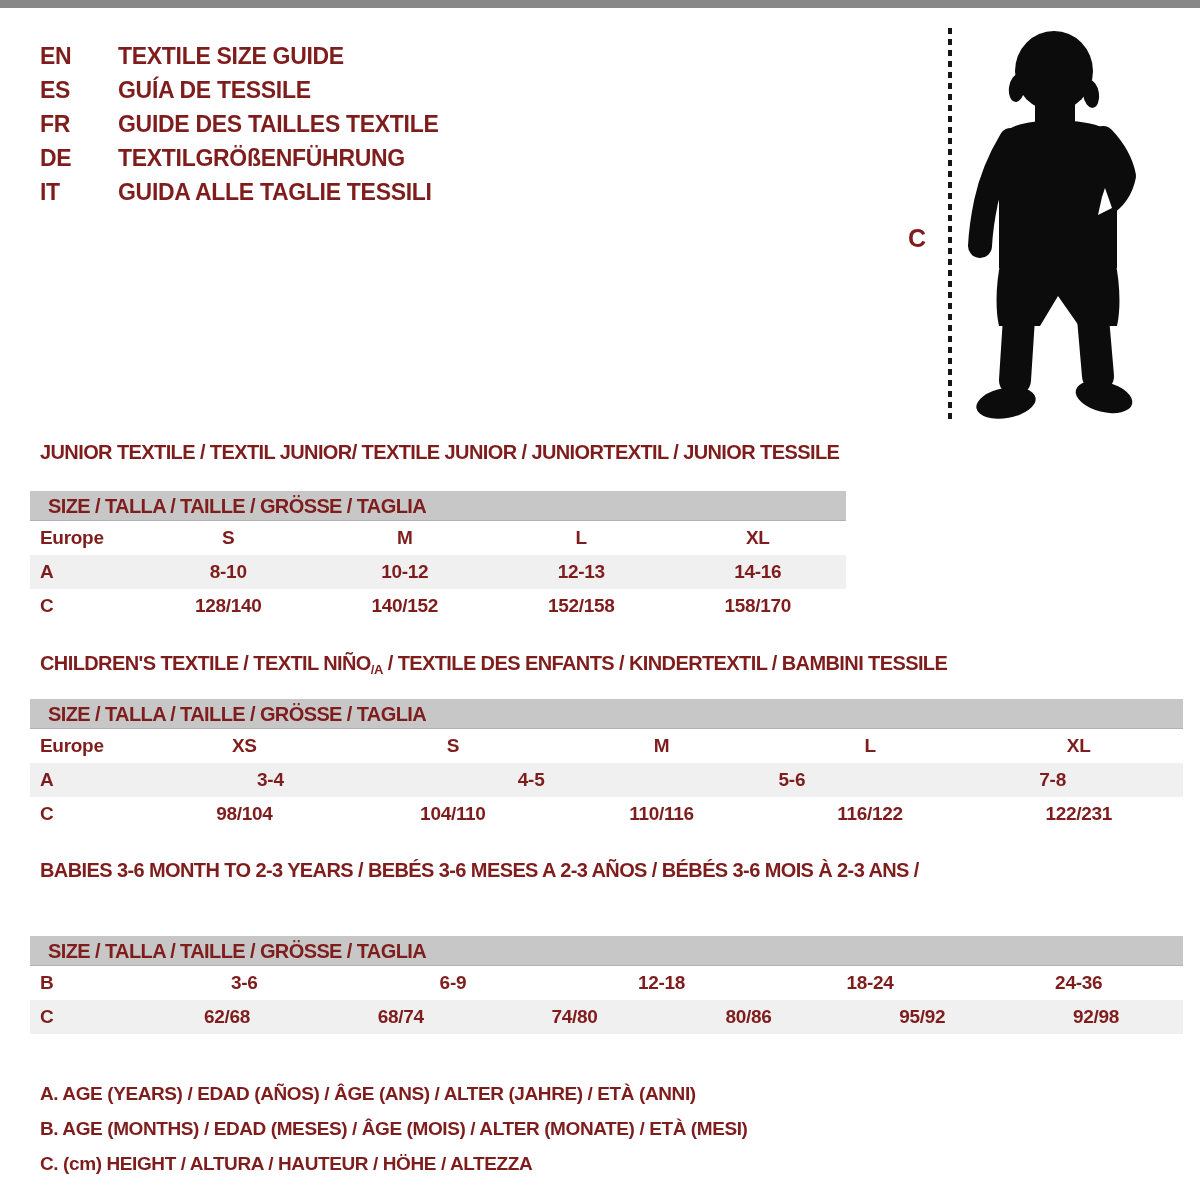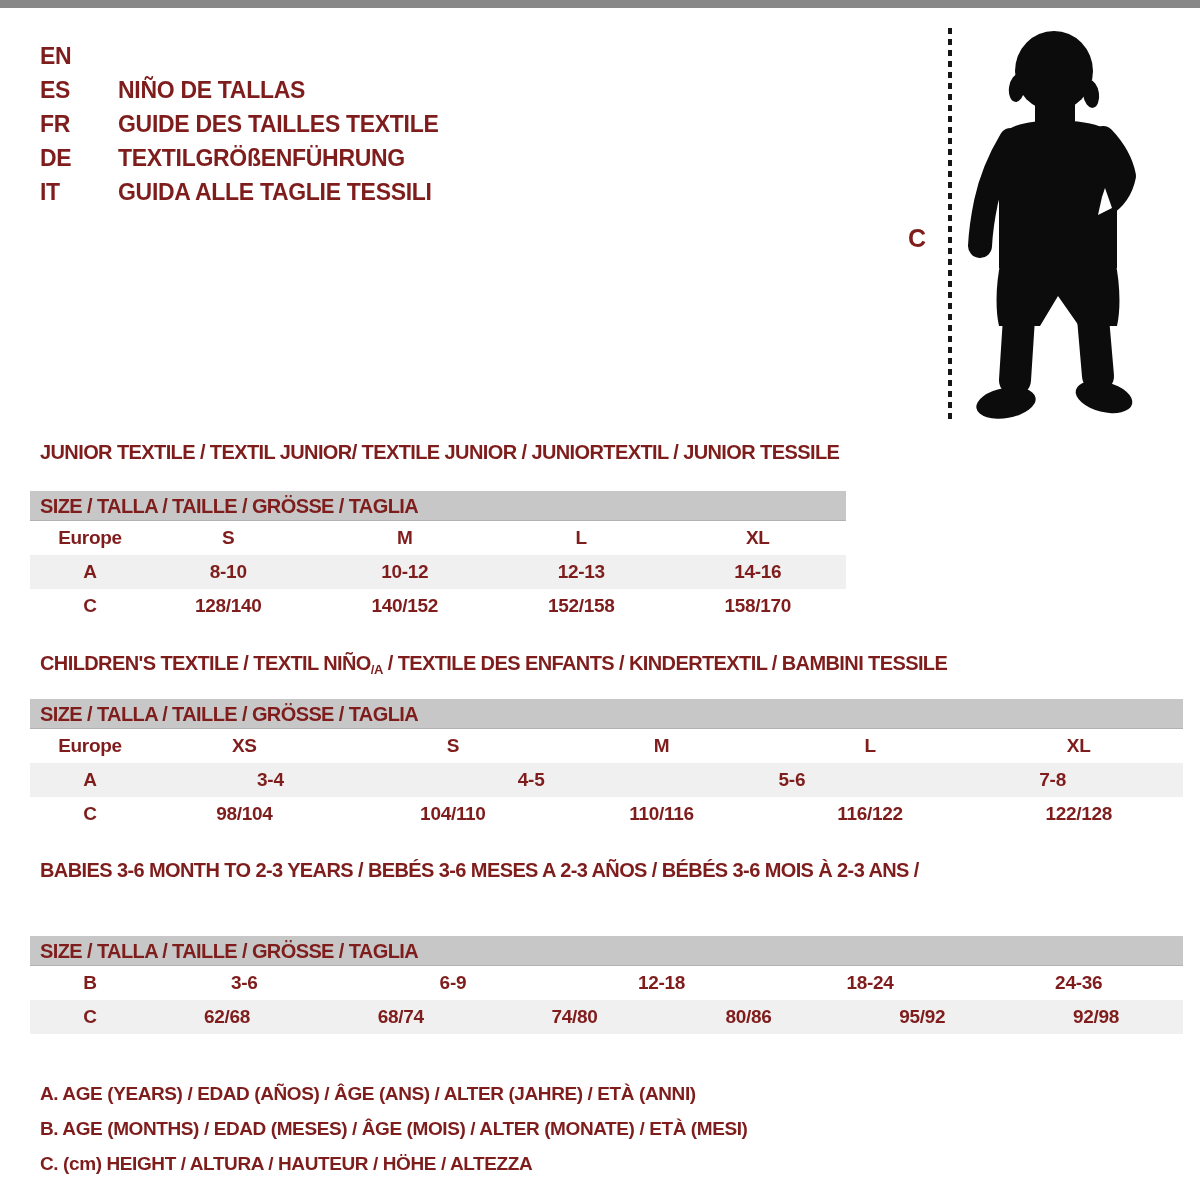--- a/index.html
+++ b/index.html
@@ -26,42 +26,43 @@
   }
   .measure-label{position:absolute;left:908px;top:216px;font-size:25px;}
   .silhouette{position:absolute;left:965px;top:14px;width:172px;height:404px;}
   
   .sec-title{position:absolute;left:40px;font-size:20px;letter-spacing:-0.6px;white-space:nowrap;}
   .sub-a{font-size:13px;vertical-align:-4px;letter-spacing:-0.5px;}
   
   .sg-table{position:absolute;left:30px;}
   .t-head{
     height:30px;line-height:30px;background:#c7c7c7;border-bottom:1px solid #b2b2b2;
-    padding-left:10px;font-size:20px;letter-spacing:-0.6px;
+    padding-left:18px;font-size:20px;letter-spacing:-0.6px;
   }
   .t-row{display:flex;height:34px;line-height:34px;font-size:19px;letter-spacing:-0.3px;}
   .t-row.alt{background:#f0f0f0;}
-  .cell-label{width:110px;padding-left:10px;text-align:center;}
+  .cell-label{width:110px;padding-left:10px;text-align:left;}
   .cell{flex:1;text-align:center;}
   
   .legend{position:absolute;left:40px;top:1068px;}
   .legend-line{height:35px;line-height:35px;font-size:19px;letter-spacing:-0.4px;white-space:nowrap;}
 </style>
 </head>
 <body>
 
 <div class="page">
 
   <div class="lang-block">
     <div class="lang-row">
       <div class="lang-code">EN</div>
+      <div class="lang-title">TEXTILE SIZE GUIDE</div>
     </div>
     <div class="lang-row">
       <div class="lang-code">ES</div>
-      <div class="lang-title">NIÑO DE TALLAS</div>
+      <div class="lang-title">GUÍA DE TESSILE</div>
     </div>
     <div class="lang-row">
       <div class="lang-code">FR</div>
       <div class="lang-title">GUIDE DES TAILLES TEXTILE</div>
     </div>
     <div class="lang-row">
       <div class="lang-code">DE</div>
       <div class="lang-title">TEXTILGRÖßENFÜHRUNG</div>
     </div>
     <div class="lang-row">
@@ -146,21 +147,21 @@
       <div class="cell">4-5</div>
       <div class="cell">5-6</div>
       <div class="cell">7-8</div>
     </div>
     <div class="t-row">
       <div class="cell-label">C</div>
       <div class="cell">98/104</div>
       <div class="cell">104/110</div>
       <div class="cell">110/116</div>
       <div class="cell">116/122</div>
-      <div class="cell">122/128</div>
+      <div class="cell">122/231</div>
     </div>
   </div>
 
   <div class="sec-title" style="top:851px">BABIES 3-6 MONTH TO 2-3 YEARS / BEBÉS 3-6 MESES A 2-3 AÑOS / BÉBÉS 3-6 MOIS À 2-3 ANS /</div>
 
   <div class="sg-table" style="top:928px;width:1153px">
     <div class="t-head">SIZE / TALLA / TAILLE / GRÖSSE / TAGLIA</div>
     <div class="t-row">
       <div class="cell-label">B</div>
       <div class="cell">3-6</div>

